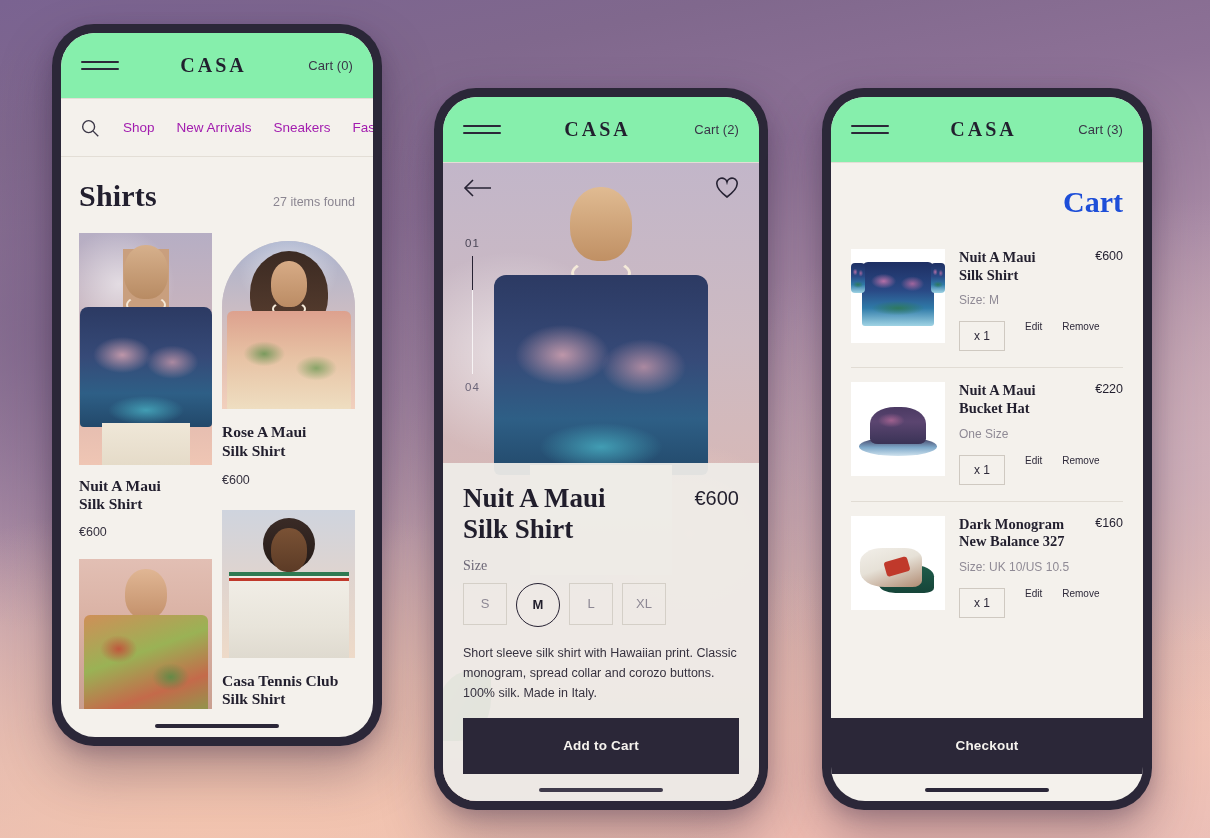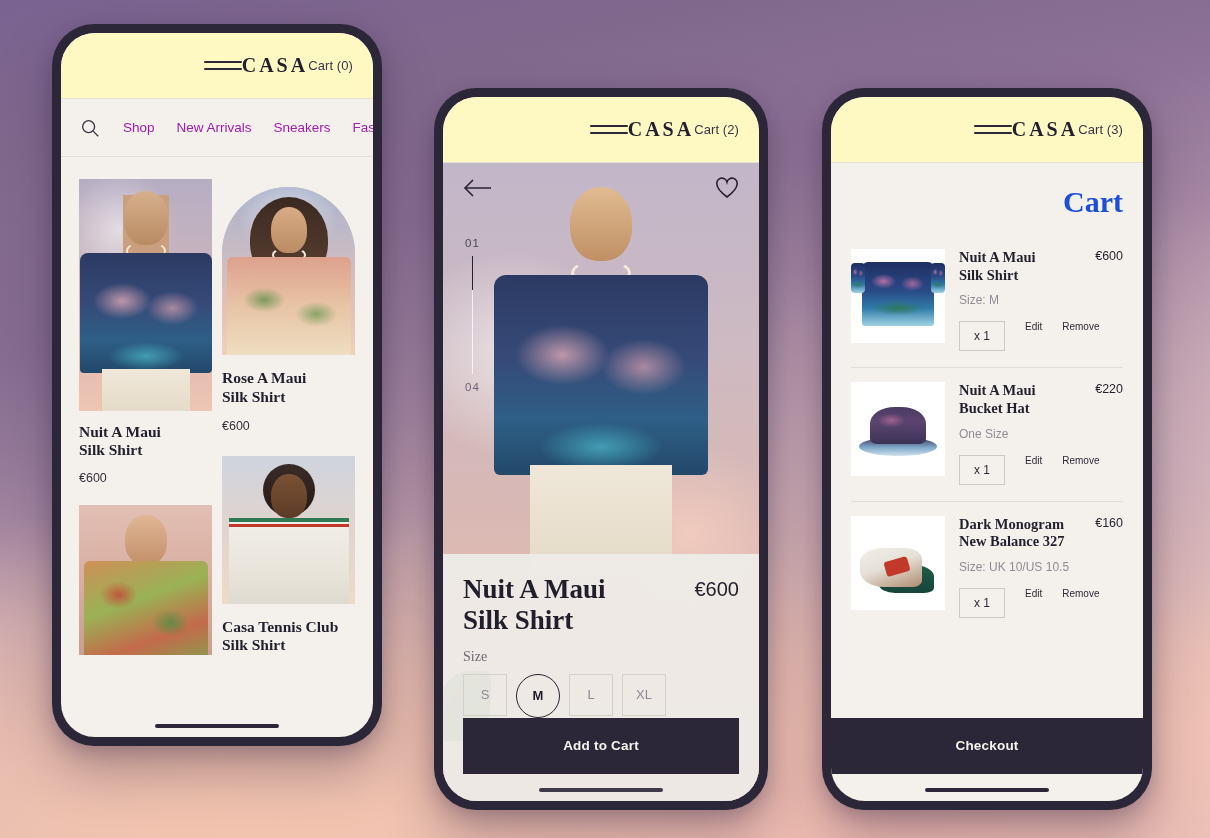--- a/index.html
+++ b/index.html
@@ -55,24 +55,25 @@
   #phone-browse { left: 52px;  top: 24px;  width: 330px; height: 722px; }
   #phone-detail { left: 434px; top: 88px;  width: 334px; height: 722px; }
   #phone-cart   { left: 822px; top: 88px;  width: 330px; height: 722px; }
 
   
   .topbar {
     height: 66px;
     flex: 0 0 66px;
     display: flex;
     align-items: center;
-    justify-content: flex-end;
+    justify-content: space-between;
     padding: 0 20px;
     border-bottom: 1px solid #e3ded6;
-    background: #fef9c3;
+    background: #86efac;
+    gap: 48px;
   }
   .burger { width: 38px; display: flex; flex-direction: column; gap: 5px; cursor: pointer; }
   .burger i { display: block; height: 1.6px; background: #2b2738; border-radius: 2px; }
   .brand {
     font-family: "Liberation Serif", serif;
     font-size: 20px;
     font-weight: 700;
     letter-spacing: 3px;
     color: #221f2e;
   }
@@ -423,20 +424,24 @@
         <circle cx="10.5" cy="10.5" r="6.5"></circle>
         <line x1="15.4" y1="15.4" x2="21" y2="21"></line>
       </svg>
       <span class="nav-item">Shop</span>
       <span class="nav-item">New Arrivals</span>
       <span class="nav-item">Sneakers</span>
       <span class="nav-item">Fas</span>
     </div>
 
     <div class="browse-body">
+      <div class="browse-head">
+        <div class="page-title">Shirts</div>
+        <div class="items-found">27 items found</div>
+      </div>
 
       <div class="grid">
 
         <div class="col">
           <div class="card-img" style="height:232px">
             <div class="ph sky-dusk"></div>
             <div class="figure" style="top:16px; width:46px; height:58px; background:#c99f7e;"></div>
             <div class="figure head-shape" style="top:12px; width:44px; height:54px; background:linear-gradient(180deg,#d6b08c 0%,#b88b63 100%);"></div>
             <div class="necklace" style="left:50%; transform:translateX(-50%); top:62px; width:40px; height:20px;"></div>
             <div class="figure torso-navy" style="top:74px; width:132px; height:120px; border-radius:8px 8px 4px 4px;"></div>
@@ -533,20 +538,21 @@
         </div>
 
         <div class="size-label">Size</div>
         <div class="sizes">
           <div class="size">S</div>
           <div class="size selected">M</div>
           <div class="size">L</div>
           <div class="size">XL</div>
         </div>
 
+        <div class="desc">Short sleeve silk shirt with Hawaiian print. Classic monogram, spread collar and corozo buttons. 100% silk. Made in Italy.</div>
 
         <div class="cta">Add to Cart</div>
         <div class="home-ind light"></div>
       </div>
     </div>
   </div>
 </div>
 
 <div class="phone" id="phone-cart">
   <div class="screen">

